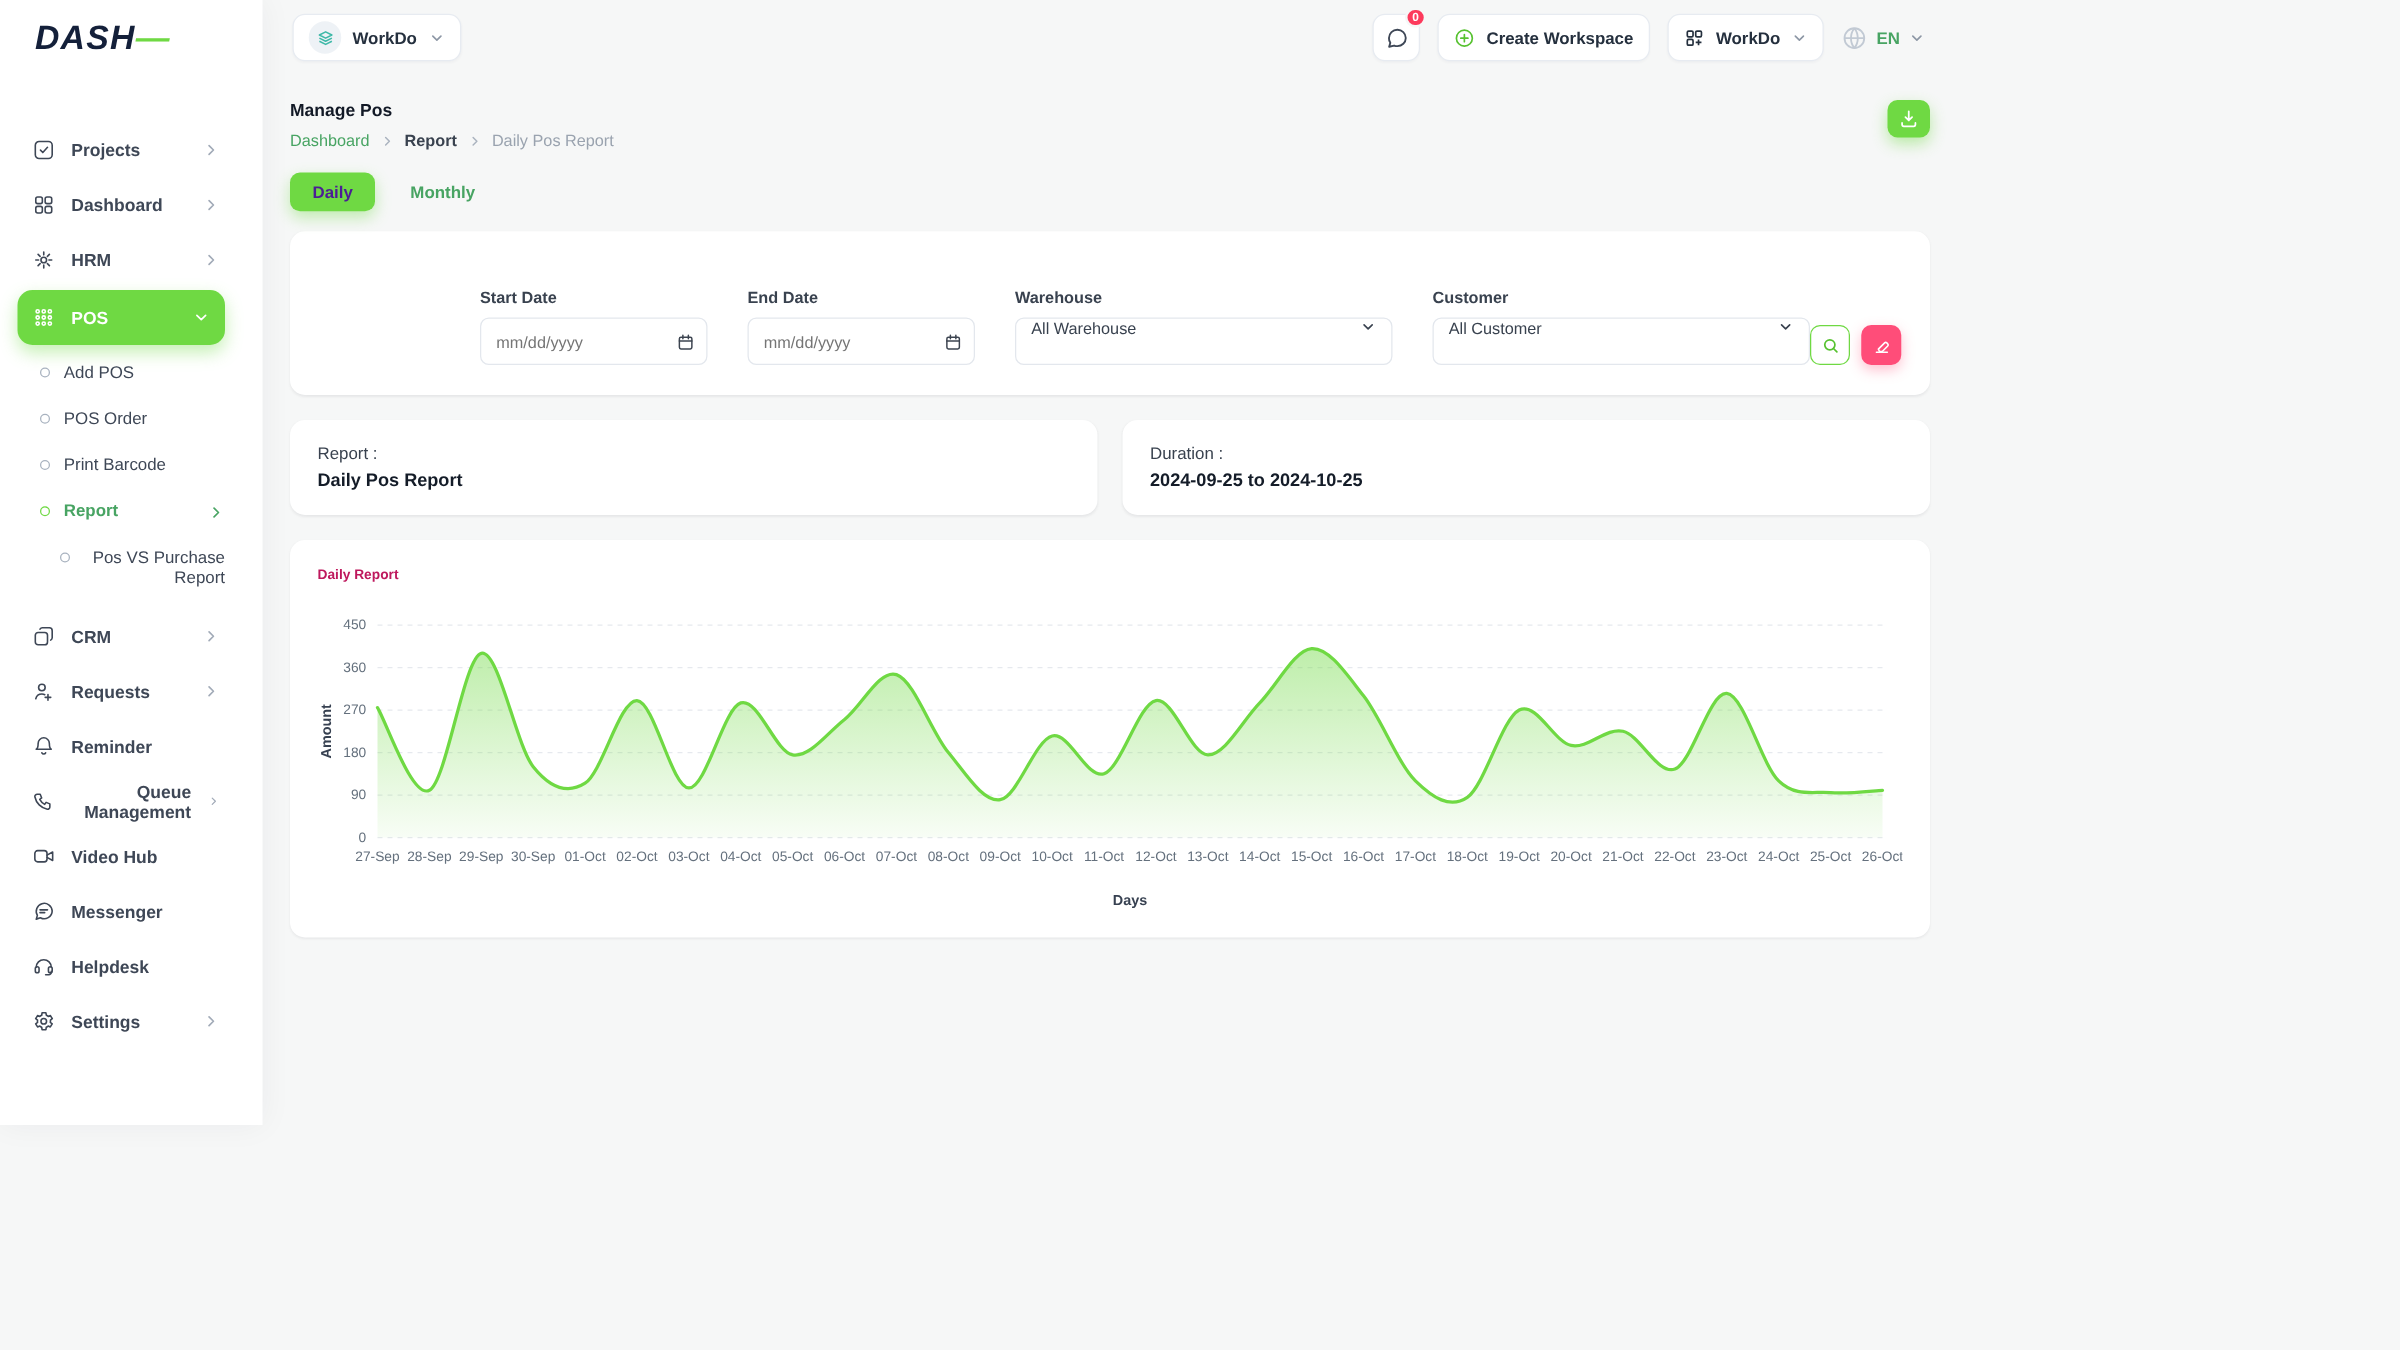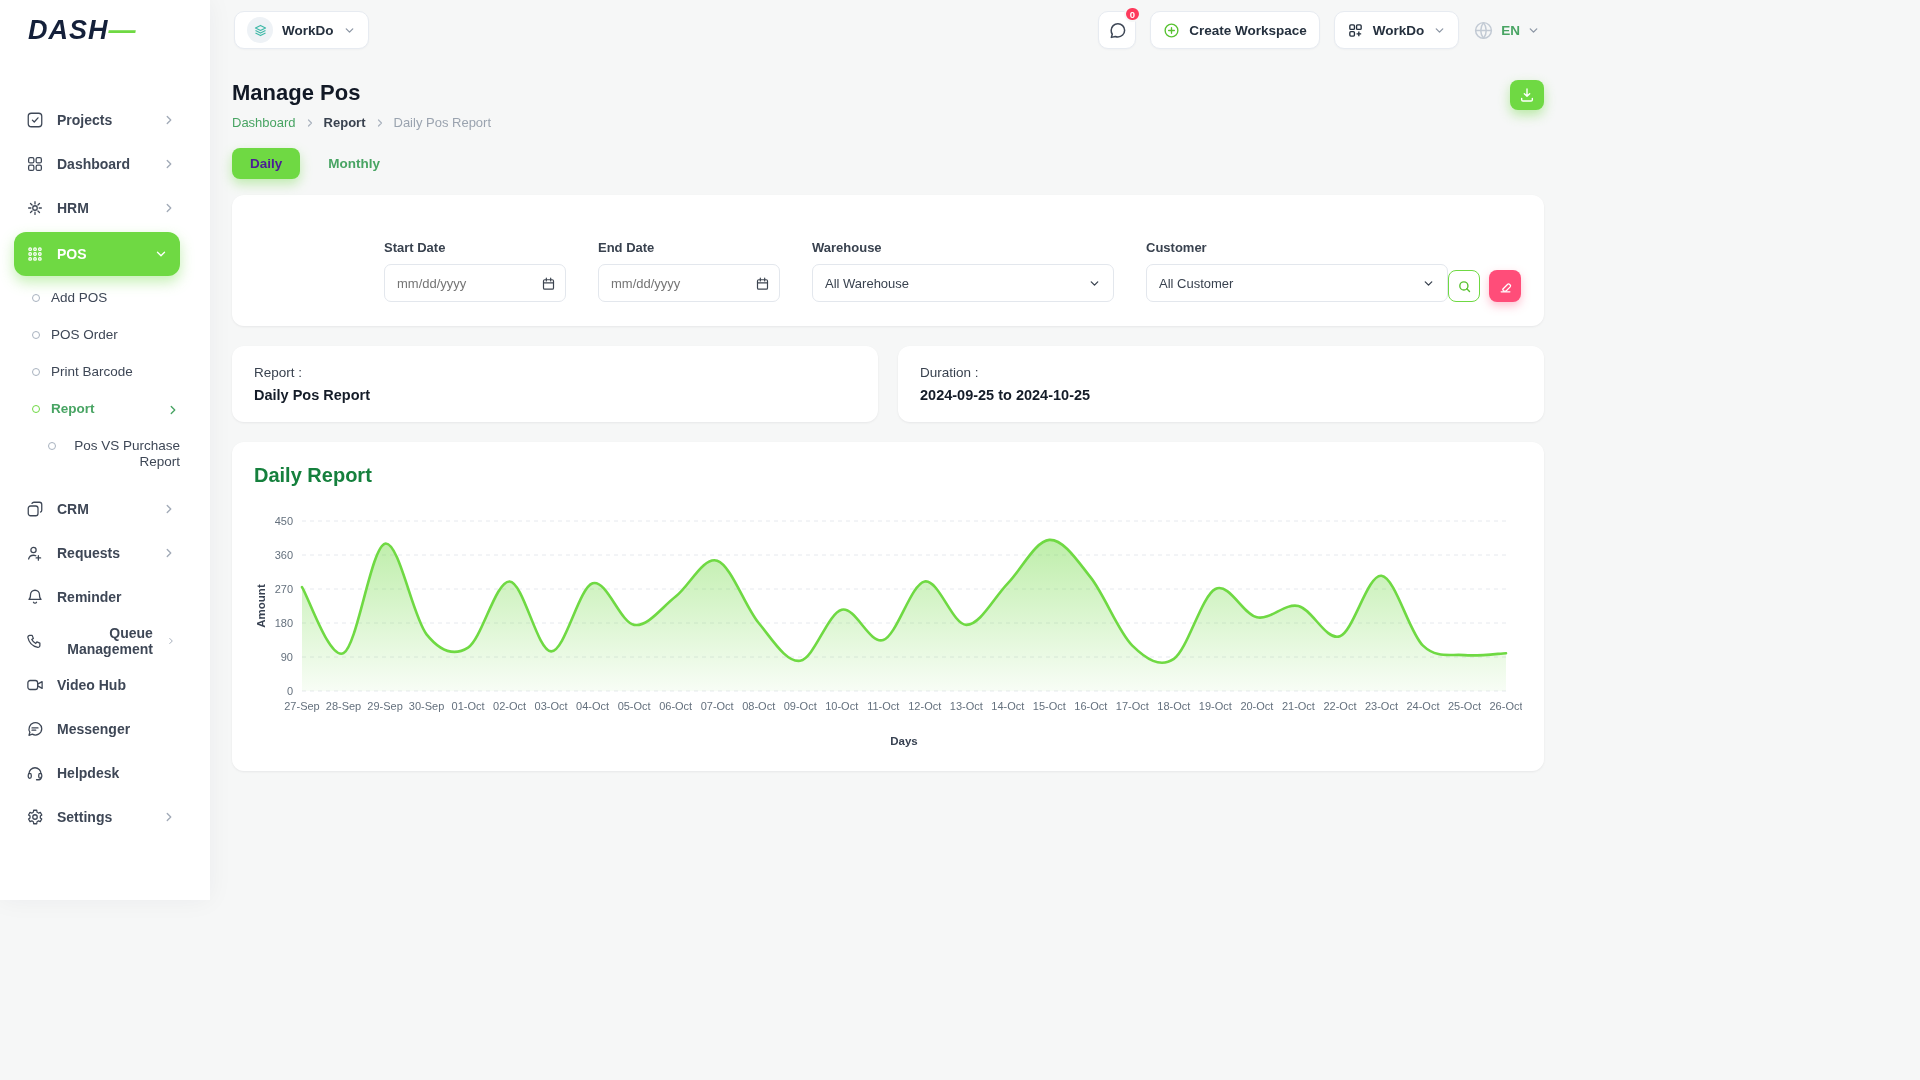--- a/index.html
+++ b/index.html
@@ -83,21 +83,21 @@
     padding:0 4px; border:2px solid #f6f7f7;
   }
   .lang { display:flex; align-items:center; gap:7px; cursor:pointer; }
   .lang .lang-code { color:#48a463; font-weight:700; font-size:13.5px; }
   .muted-ic { color:#c2cad4; }
   .chev-sm { color:#8d97a5; }
 
   
   .content { width:1312px; margin-left:22px; padding-top:20px; }
   .page-head { display:flex; align-items:flex-start; }
-  .page-title { font-size:22px; font-weight:700; color:#121926; }
+  .page-title { font-size:14px; font-weight:700; color:#121926; }
   .breadcrumb { display:flex; align-items:center; gap:8px; margin-top:9px; font-size:13px; }
   .breadcrumb .bc-link { color:#48a463; cursor:pointer; }
   .breadcrumb .bc-text { color:#39424f; font-weight:600; }
   .breadcrumb .bc-muted { color:#9aa3af; }
   .breadcrumb .sep { color:#aab3bf; display:flex; }
   .dl-btn {
     margin-left:auto; width:34px; height:30px; background:#6fd943; border:none;
     border-radius:8px; display:flex; align-items:center; justify-content:center;
     color:#fff; cursor:pointer; box-shadow:0 5px 12px rgba(111,217,67,.45);
   }
@@ -122,21 +122,21 @@
     border:1px solid #e3e7ed; border-radius:7px; height:38px; background:#fff;
   }
   .text-input input {
     border:none; outline:none; background:transparent; font-family:inherit;
     font-size:13px; color:#4b5563; padding:0 8px 0 12px; width:100%;
   }
   .text-input .cal-ic { position:absolute; right:9px; color:#3c4450; display:flex; }
   .w-date { width:182px; }
   .w-select { width:302px; }
   .select {
-    display:flex; align-items:center; justify-content:space-between;
+    display:flex; justify-content:space-between;
     border:1px solid #e3e7ed; border-radius:7px; height:38px; background:#fff;
     padding:0 12px; font-size:13px; color:#39424f; cursor:pointer;
   }
   .filter-actions { margin-left:auto; display:flex; gap:9px; align-items:center; }
   .search-btn {
     width:32px; height:32px; border-radius:8px; background:#fff;
     border:1.5px solid #6fd943; color:#57c230; display:flex;
     align-items:center; justify-content:center; cursor:pointer;
   }
   .reset-btn {
@@ -144,21 +144,21 @@
     color:#fff; display:flex; align-items:center; justify-content:center; cursor:pointer;
     box-shadow:0 4px 10px rgba(255,77,121,.35);
   }
 
   .summary-row { display:flex; gap:20px; margin-top:20px; }
   .summary-card { flex:1; padding:19px 22px; }
   .sum-label { font-size:13.5px; color:#39424f; }
   .sum-value { font-size:14.5px; font-weight:700; color:#141c28; margin-top:7px; }
 
   .chart-card { margin-top:20px; padding:22px; }
-  .chart-title { font-size:20px; font-weight:700; color:#15803d; }
+  .chart-title { font-size:11px; font-weight:700; color:#be185d; }
   .chart-wrap { margin-top:22px; }
   #chart-svg { width:100%; display:block; }
   #chart-svg text.tick { font-family:"Liberation Sans", sans-serif; font-size:11px; fill:#64707d; }
   #chart-svg text.axis-title { font-family:"Liberation Sans", sans-serif; font-size:11.5px; font-weight:700; fill:#374151; }
 </style>
 </head>
 <body>
 
 <div class="app">
 

